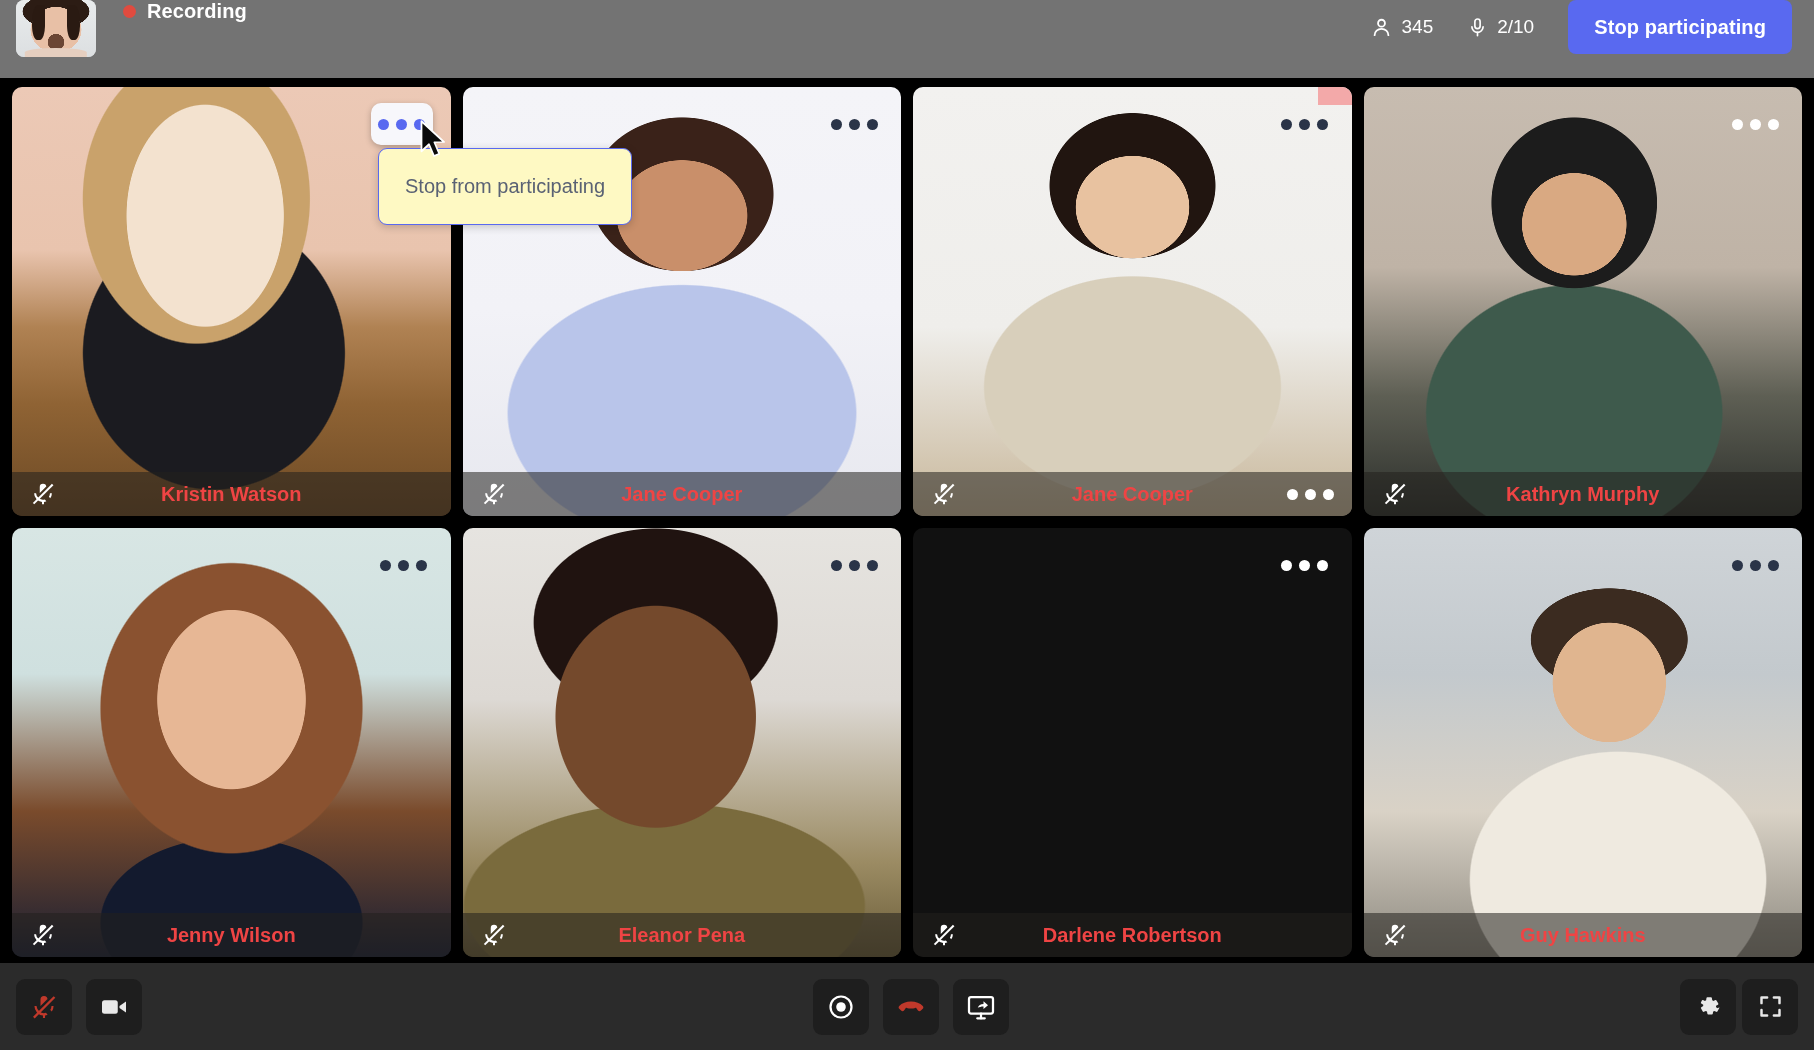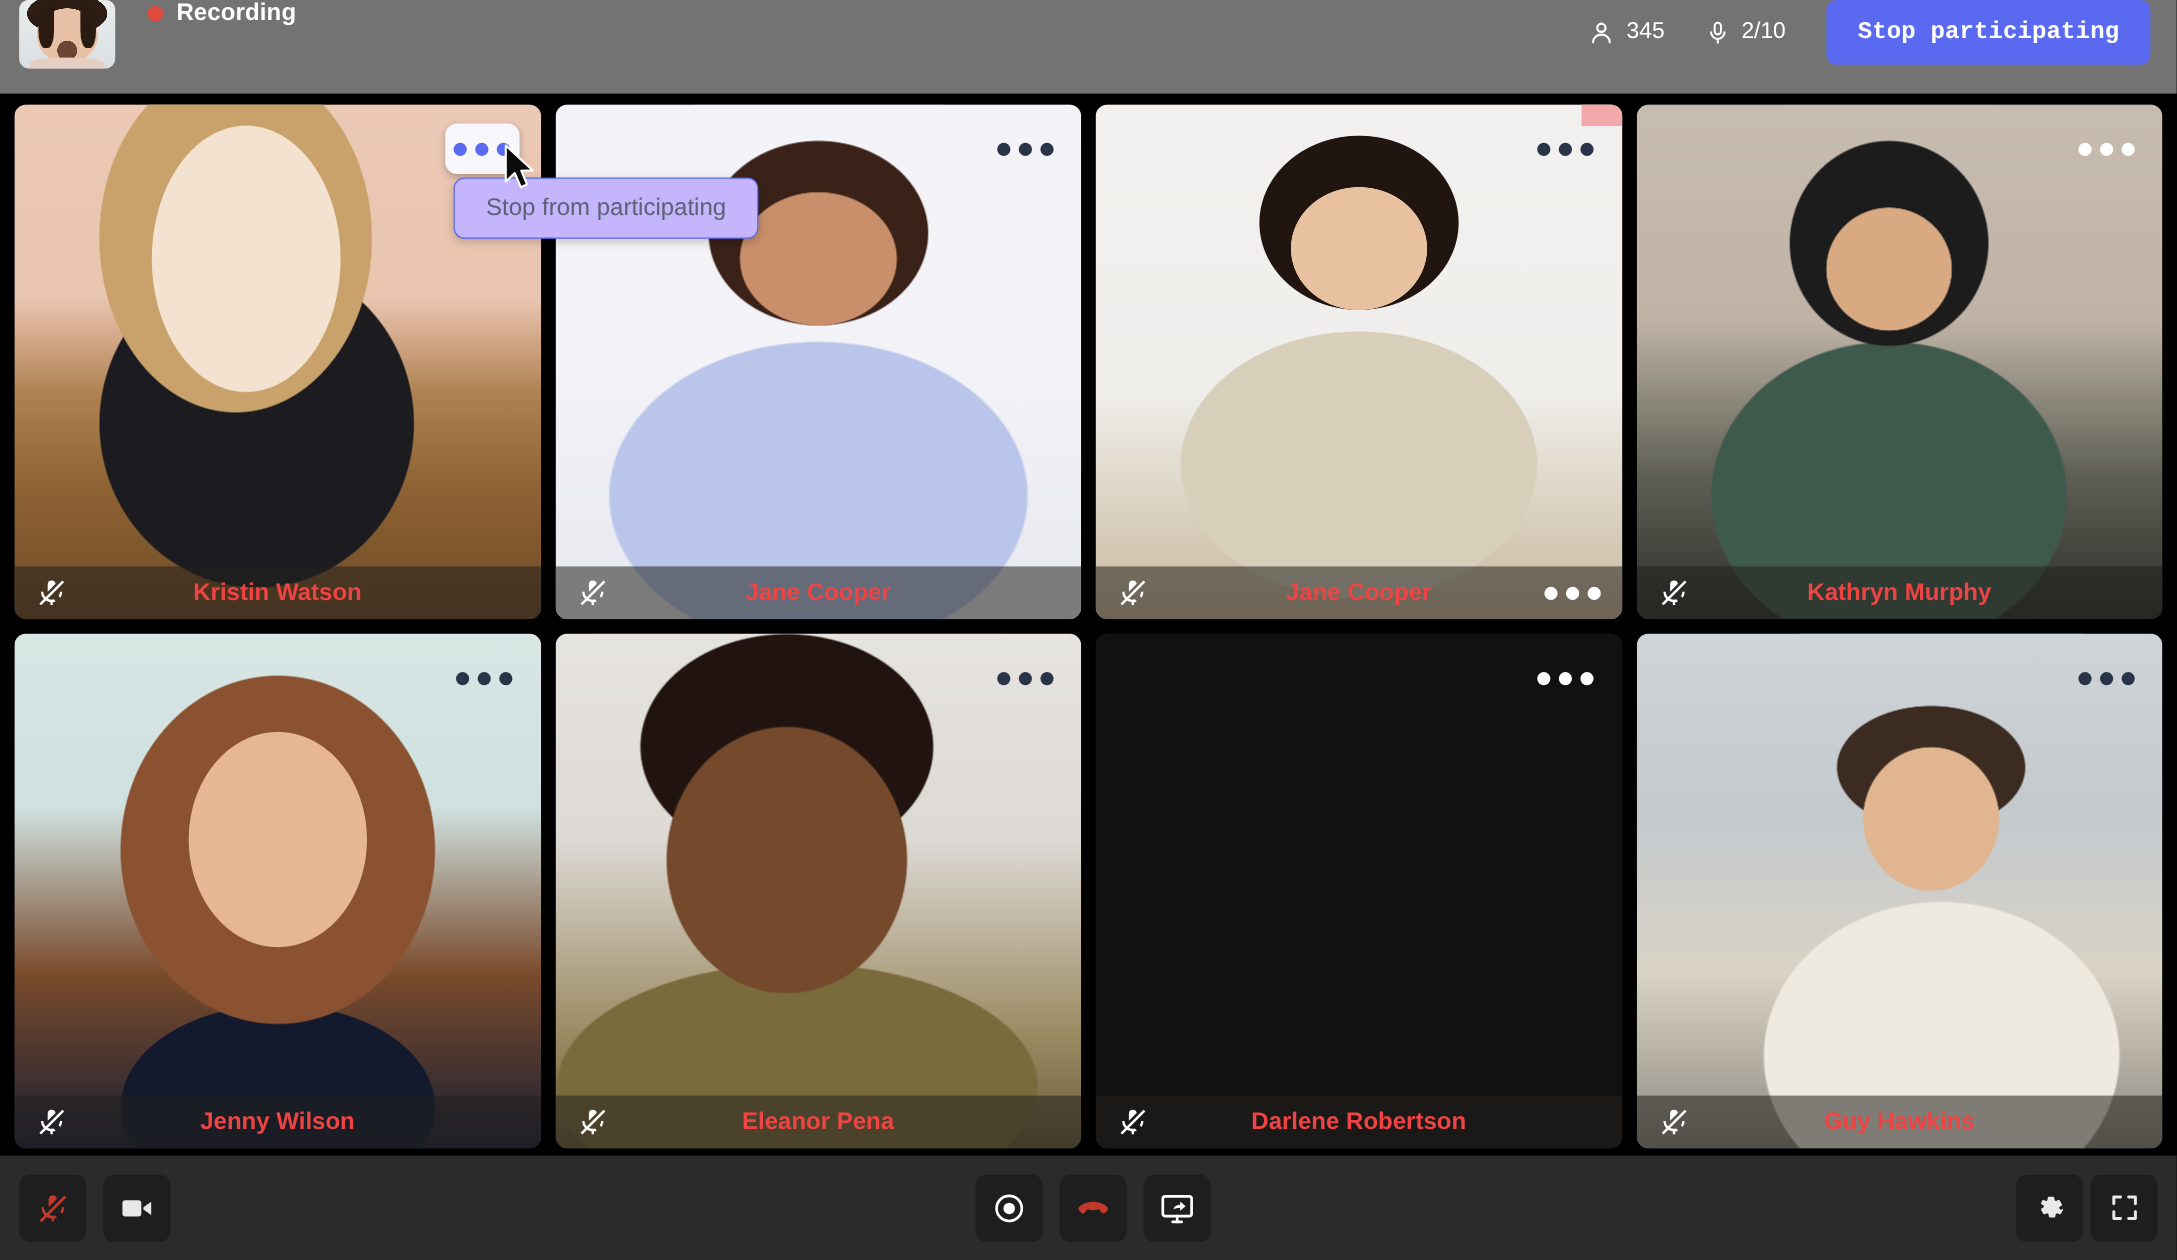--- a/index.html
+++ b/index.html
@@ -98,21 +98,21 @@
     font-size: 19px;
     margin-right: 30px;
   }
   .stat svg { display: block; }
 
   .stop-btn {
     background: #5969f0;
     color: #ffffff;
     border: none;
     border-radius: 8px;
-    font-family: Liberation Mono, monospace;
+    font-family: Liberation Sans, sans-serif;
     font-size: 20px;
     font-weight: 700;
     padding: 0 26px;
     height: 54px;
     cursor: pointer;
     white-space: nowrap;
     letter-spacing: 0.1px;
   }
 
   
@@ -219,24 +219,24 @@
     width: 34px; height: 18px;
     background: #f3a9a9;
     z-index: 4;
   }
 
   
   .tooltip {
     position: absolute;
     left: 378px;
     top: 148px;
-    background: #c4b5fd;
+    background: #fef9c3;
     border: 1.5px solid #5969f0;
     border-radius: 9px;
-    padding: 13px 26px;
+    padding: 26px 26px;
     font-size: 20px;
     color: #5a6274;
     white-space: nowrap;
     z-index: 60;
     box-shadow: 0 2px 8px rgba(0,0,0,.2);
     cursor: pointer;
     text-align: center;
   }
 
   

